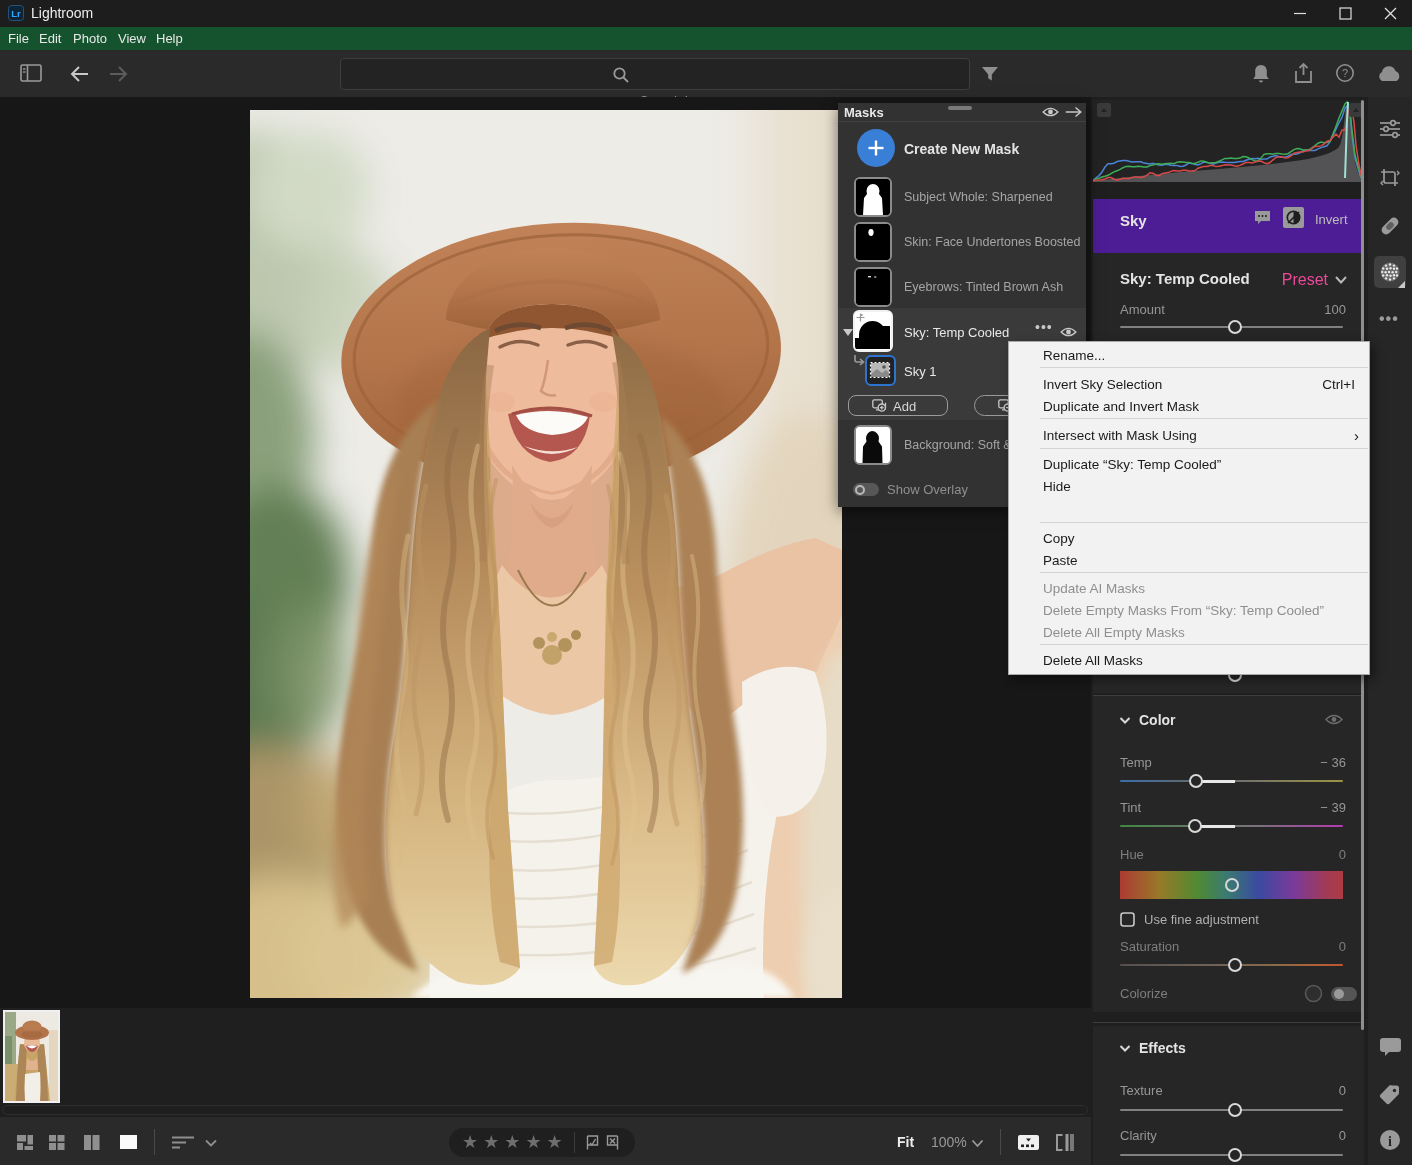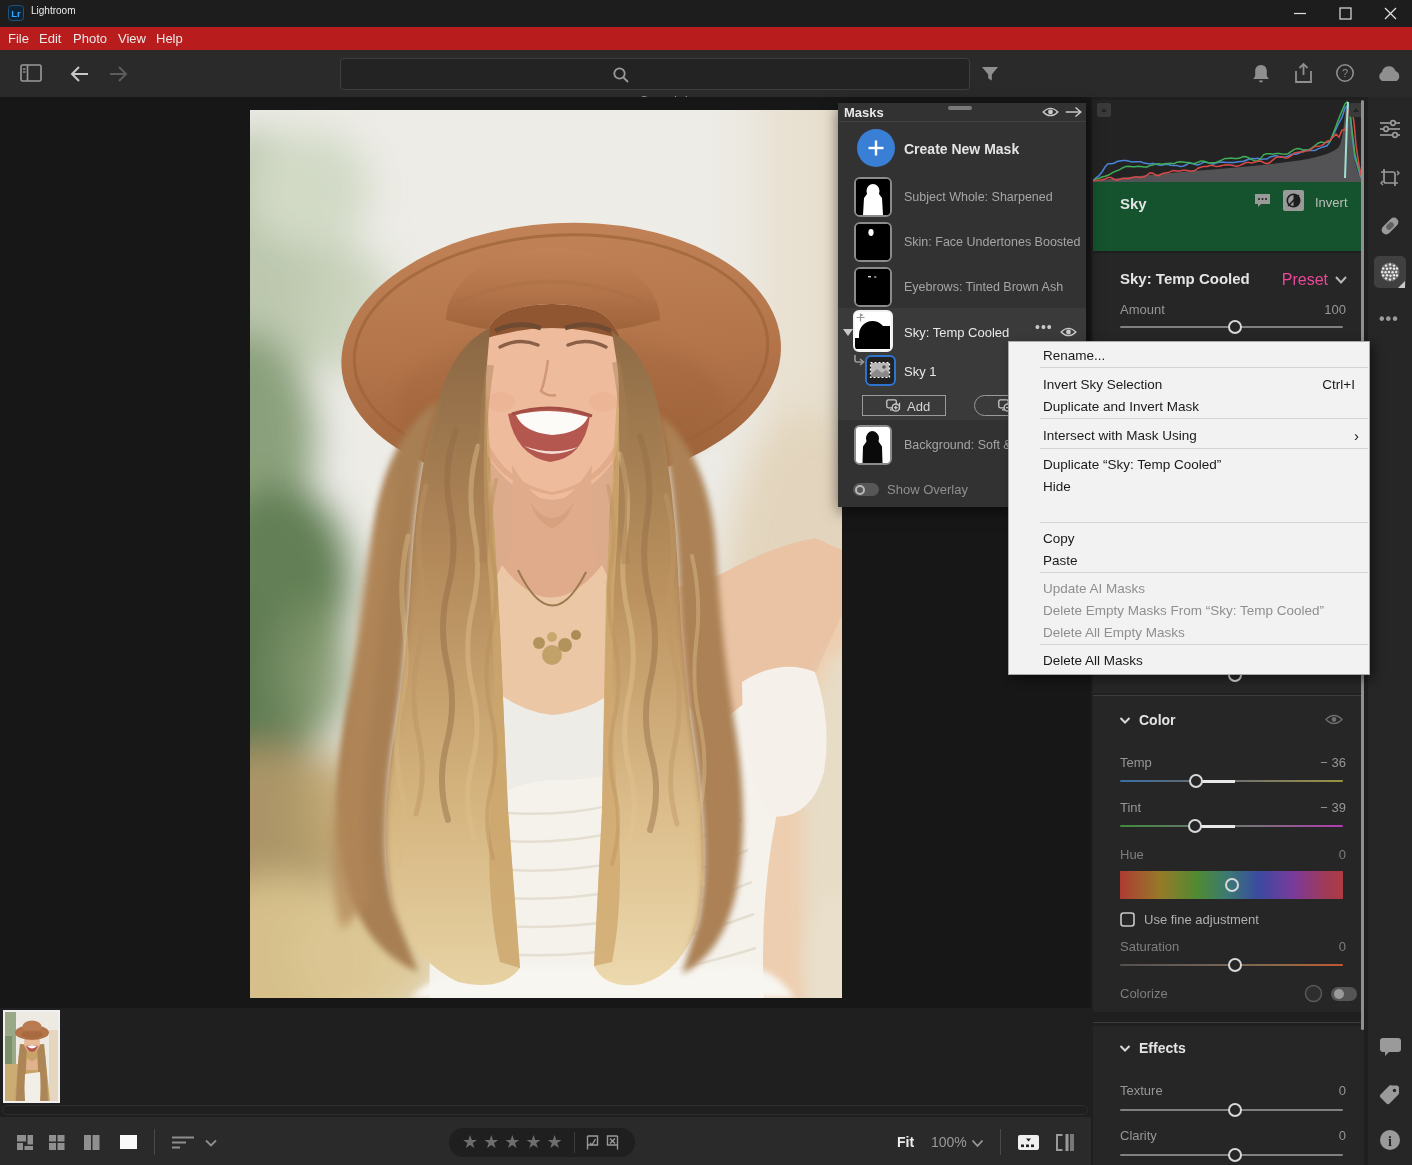--- a/index.html
+++ b/index.html
@@ -2,21 +2,21 @@
 <html><head>
 <meta charset="utf-8">
 <style>
 * { margin:0; padding:0; box-sizing:border-box; }
 html,body { width:1412px; height:1165px; overflow:hidden; background:#181818;
   font-family:"Liberation Sans", sans-serif; }
 .abs { position:absolute; }
 #stage { position:relative; width:1412px; height:1165px; background:#181818; }
 
 #titlebar { left:0; top:0; width:1412px; height:27px; background:#1d1d1d; }
-#menubar { left:0; top:27px; width:1412px; height:23px; background:#b91c1c; color:#e8e8e8; font-size:13px; }
+#menubar { left:0; top:27px; width:1412px; height:23px; background:#14532d; color:#e8e8e8; font-size:13px; }
 #menubar span { position:absolute; top:4px; }
 #toolbar { left:0; top:50px; width:1412px; height:47px; background:#2a2a2a; }
 #searchbox { left:340px; top:8px; width:630px; height:32px; background:#232323; border:1px solid #3e3e3e; border-radius:4px; color:#8f8f8f; }
 
 #canvas { left:0; top:97px; width:1091px; height:911px; background:#171717; }
 #filmstrip { left:0; top:1008px; width:1091px; height:109px; background:#1f1f1f; }
 #bottombar { left:0; top:1117px; width:1091px; height:48px; background:#2a2a2a; }
 
 #rightcol { left:1091px; top:97px; width:277px; height:1068px; background:#1f1f1f; }
 #rightstrip { left:1368px; top:97px; width:44px; height:1068px; background:#262626; }
@@ -40,21 +40,21 @@
 </style>
 </head>
 <body>
 <div id="stage">
 
   <div class="abs" id="titlebar">
     <svg class="abs" style="left:8px;top:5px" width="16" height="16" viewBox="0 0 16 16">
       <rect x="0.5" y="0.5" width="15" height="15" rx="3" fill="#0d2437" stroke="#2a5f8a" stroke-width="0.8"></rect>
       <text x="8" y="12" font-size="9.5" font-weight="bold" fill="#31a8ff" text-anchor="middle" font-family="Liberation Sans">Lr</text>
     </svg>
-    <span class="abs" style="left:31px;top:5px;color:#ececec;font-size:10px;">Lightroom</span>
+    <span class="abs" style="left:31px;top:5px;color:#ececec;font-size:14px;">Lightroom</span>
     <svg class="abs" style="left:1285px;top:0" width="127" height="27" viewBox="0 0 127 27" fill="none" stroke="#e0e0e0" stroke-width="1.2">
       <line x1="9" y1="13.5" x2="21" y2="13.5"></line>
       <rect x="55" y="8" width="11" height="11"></rect>
       <line x1="100" y1="8" x2="111" y2="19"></line>
         <line x1="111" y1="8" x2="100" y2="19"></line>
     </svg>
   </div>
 
   <div class="abs" id="menubar">
     <span style="left:8px">File</span>
@@ -350,21 +350,21 @@
       <svg class="abs" style="left:4px;top:3px" width="14" height="14">
           <rect width="14" height="14" rx="2" fill="#3a3a3a"></rect>
           <path d="M4 9 L7 5 L10 9 Z" fill="#242424"></path>
         </svg>
       <svg class="abs" style="left:256px;top:3px" width="14" height="14">
           <rect width="14" height="14" rx="2" fill="#3a3a3a"></rect>
           <path d="M4 9 L7 5 L10 9 Z" fill="#242424"></path>
         </svg>
     </div>
 
-    <div class="rsec" style="top:85px;height:69px;background:#14532d">
+    <div class="rsec" style="top:102px;height:69px;background:#4c1d95">
       <span class="hdr abs" style="left:27px;top:13px;font-size:15px">Sky</span>
       <svg class="abs" style="left:161px;top:106px;left:161px;top:11px" width="17" height="15" viewBox="0 0 17 15" fill="#9a9a9a">
         <path d="M1 1 h15 v10 h-9 l-3 3 v-3 h-3 z"></path>
         <circle cx="5" cy="6" r="1" fill="#1e1e1e"></circle>
           <circle cx="8.5" cy="6" r="1" fill="#1e1e1e"></circle>
           <circle cx="12" cy="6" r="1" fill="#1e1e1e"></circle>
       </svg>
       <svg class="abs" style="left:190px;top:8px" width="21" height="21" viewBox="0 0 21 21">
         <rect width="21" height="21" rx="2" fill="#9a9a9a"></rect>
         <circle cx="10.5" cy="10.5" r="6.2" fill="none" stroke="#1e1e1e" stroke-width="1.6"></circle>
@@ -583,21 +583,21 @@
       </svg>
     <div class="abs" style="left:27px;top:252px;width:31px;height:31px;border:2.5px solid #2d74cf;border-radius:6px;background:#222;overflow:hidden">
       <svg width="26" height="26" viewBox="0 0 26 26">
         <rect x="4" y="6" width="18" height="14" fill="#b8b8b8"></rect>
         <path d="M4 17 l6 -5 5 4 4 -3 3 3 v4 h-18 z" fill="#8a8a8a"></path>
         <circle cx="17" cy="10" r="1.8" fill="#555"></circle>
         <rect x="3.5" y="5.5" width="19" height="15" fill="none" stroke="#fff" stroke-width="1.2" stroke-dasharray="2 2"></rect>
       </svg>
     </div>
     <span class="abs" style="left:66px;top:261px;color:#e8e8e8;font-size:13px">Sky 1</span>
-    <div class="abs" style="left:24px;top:292px;width:84px;height:21px;border:1.5px solid #9a9a9a;border-radius:0">
+    <div class="abs" style="left:10px;top:292px;width:100px;height:21px;border:1.5px solid #9a9a9a;border-radius:8px">
       <svg class="abs" style="left:23px;top:3px" width="15" height="13" viewBox="0 0 15 13" fill="none" stroke="#c9c9c9" stroke-width="1.3">
         <rect x="0.8" y="0.8" width="9.5" height="8" rx="1.5"></rect>
           <path d="M4 10.8 h7.5 a2 2 0 0 0 2 -2 v-5"></path>
           <circle cx="9.8" cy="8.6" r="3.6" fill="#3a3a3a"></circle>
           <line x1="8" y1="8.6" x2="11.6" y2="8.6"></line>
           <line x1="9.8" y1="6.8" x2="9.8" y2="10.4"></line>
       </svg>
       <span class="abs" style="left:44px;top:3px;color:#d5d5d5;font-size:13px">Add</span>
     </div>
     <div class="abs" style="left:136px;top:292px;width:100px;height:21px;border:1.5px solid #9a9a9a;border-radius:11px">

